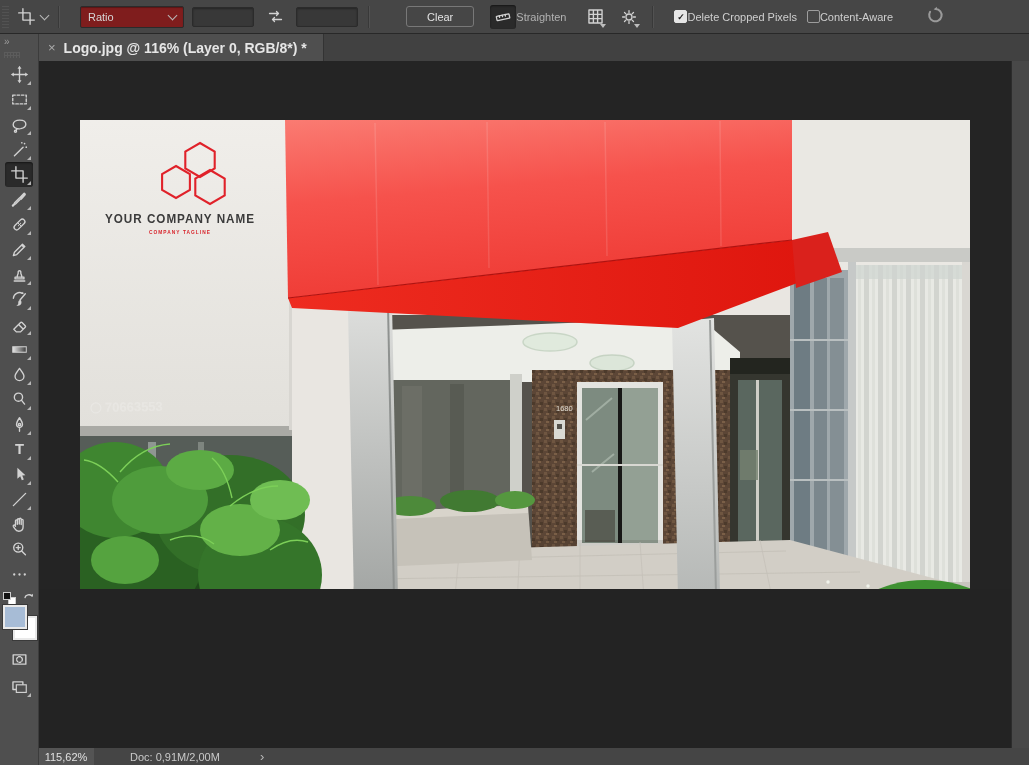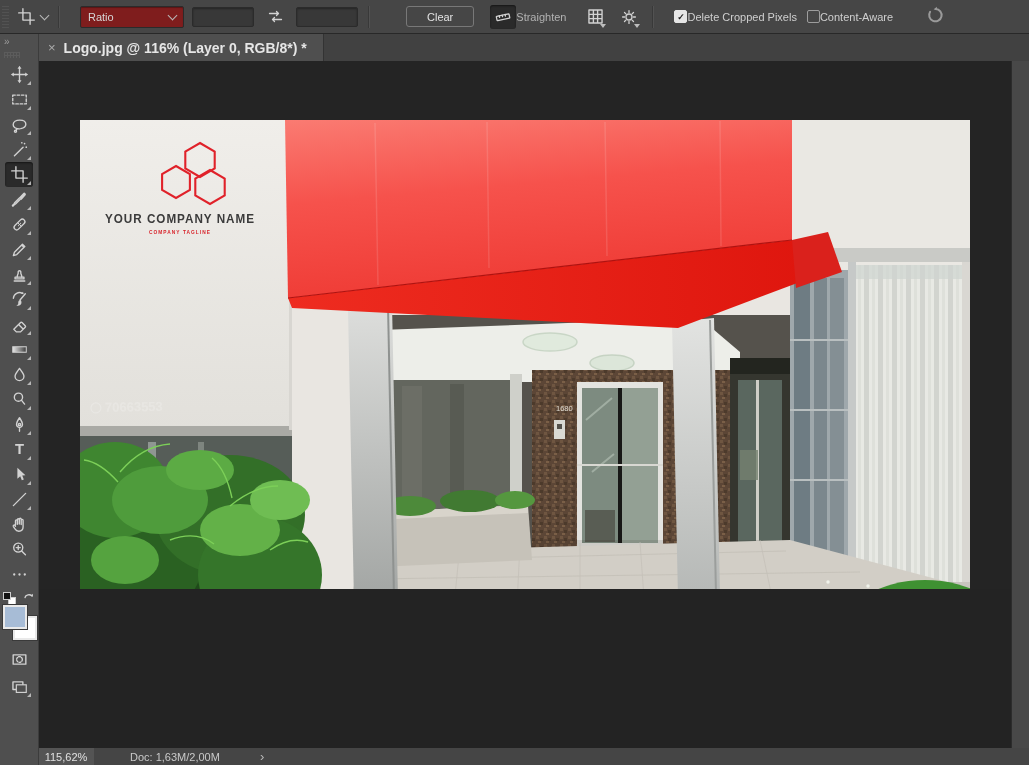--- a/index.html
+++ b/index.html
@@ -499,15 +499,15 @@
           <circle cx="862" cy="492" r="1.7"></circle>
       </g>
     </g>
   </svg>
 </div>
 
 <div class="rstrip"></div>
 
 <div class="sbar">
   <div class="zoom">115,62%</div>
-  <div class="doc">Doc: 1,63M/2,00M</div>
+  <div class="doc">Doc: 0,91M/2,00M</div>
   <div class="chev">›</div>
 </div>
 
 </body></html>

